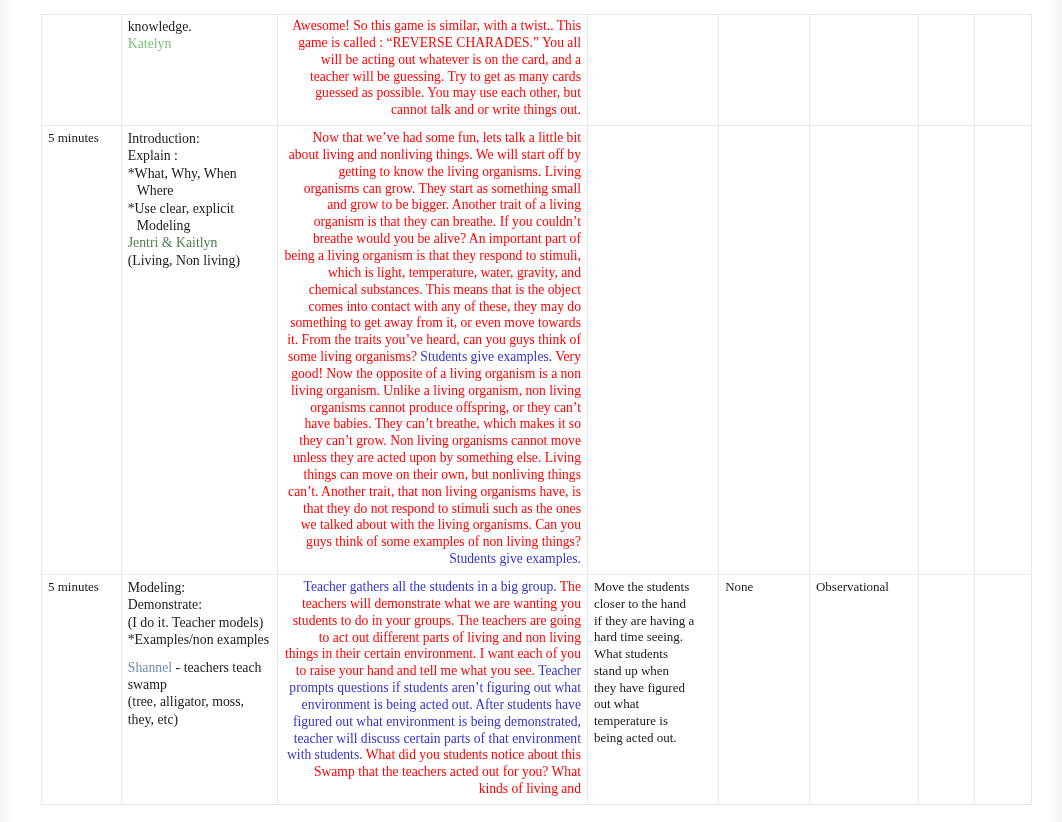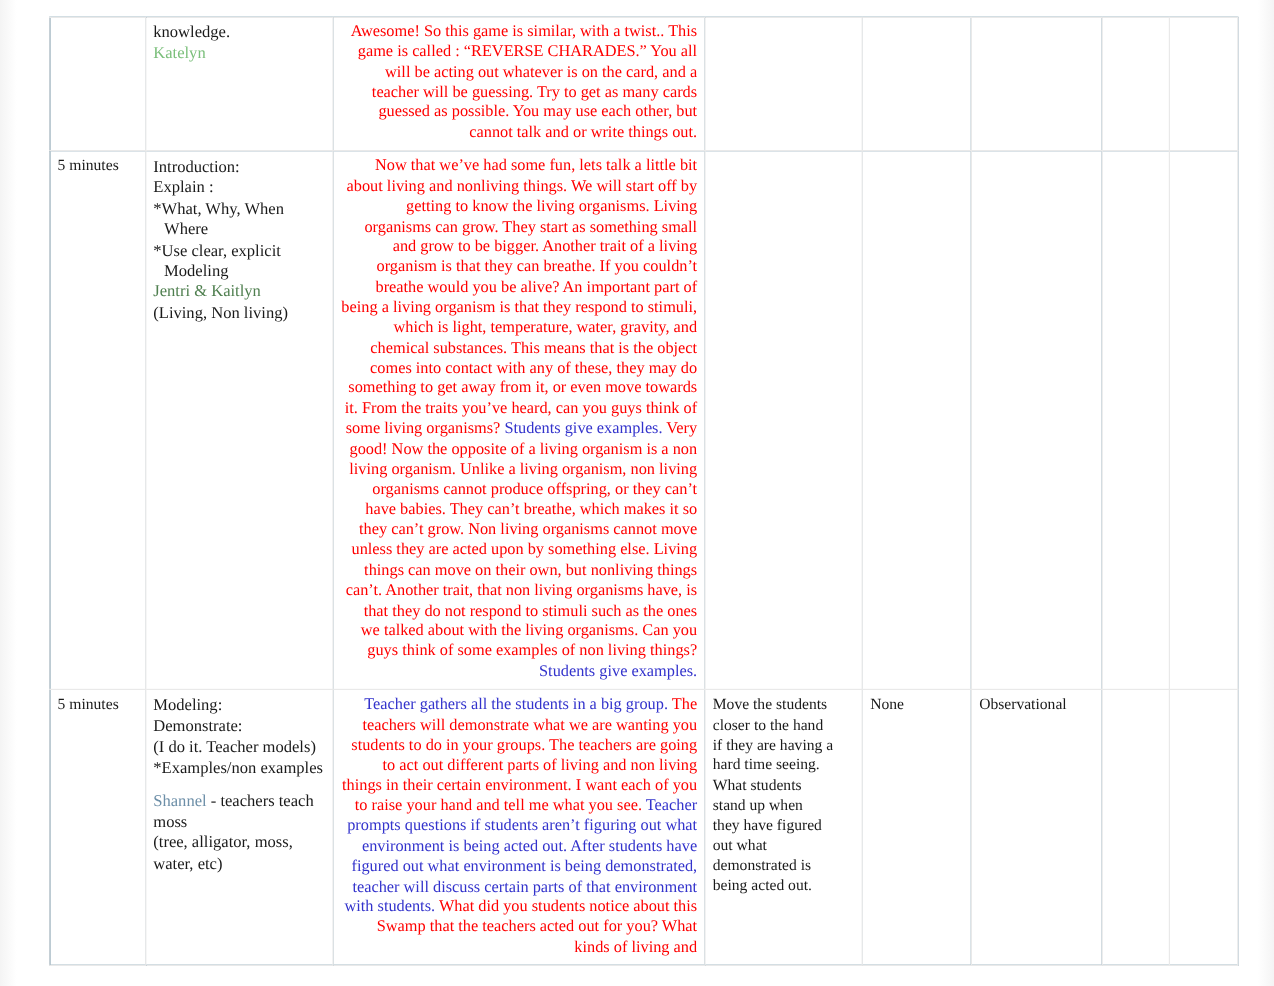--- a/index.html
+++ b/index.html
@@ -168,39 +168,39 @@
 
       <tr>
         <td class="time-cell">5 minutes</td>
 
         <td class="plan-cell">
           <p>Modeling:</p>
           <p>Demonstrate:</p>
           <p>(I do it. Teacher models)</p>
           <p>*Examples/non examples</p>
           <p class="gap-sm"><span class="speaker-slate">Shannel</span><span class="blk"> - teachers teach</span></p>
-          <p>moss</p>
+          <p>swamp</p>
           <p>(tree, alligator, moss,</p>
-          <p>water, etc)</p>
+          <p>they, etc)</p>
         </td>
 
         <td class="script-cell">
           <span class="blue">Teacher gathers all the students in a big group.     </span><span class="red">The teachers will demonstrate what we are wanting you students to do in your groups. The teachers are going to act out different parts of living and non living things in their certain environment. I want each of you to raise your hand and tell me what you see. </span><span class="blue">Teacher prompts questions if students aren’t figuring out what environment is being acted out.  After students have figured out what environment is being demonstrated, teacher will discuss certain parts of that environment with students.     </span><span class="red">What did you students notice about this Swamp that the teachers acted out for you? What kinds of living and</span>
         </td>
 
         <td class="diff-cell">
           <p>Move the students</p>
           <p>closer to the hand</p>
           <p>if they are having a</p>
           <p>hard time seeing.</p>
           <p class="gap">What students</p>
           <p>stand up when</p>
           <p>they have figured</p>
           <p>out what</p>
-          <p>demonstrated is</p>
+          <p>temperature is</p>
           <p>being acted out.</p>
         </td>
 
         <td class="tech-cell">None</td>
         <td class="assess-cell">Observational</td>
         <td></td>
         <td></td>
       </tr>
 
     </tbody>

